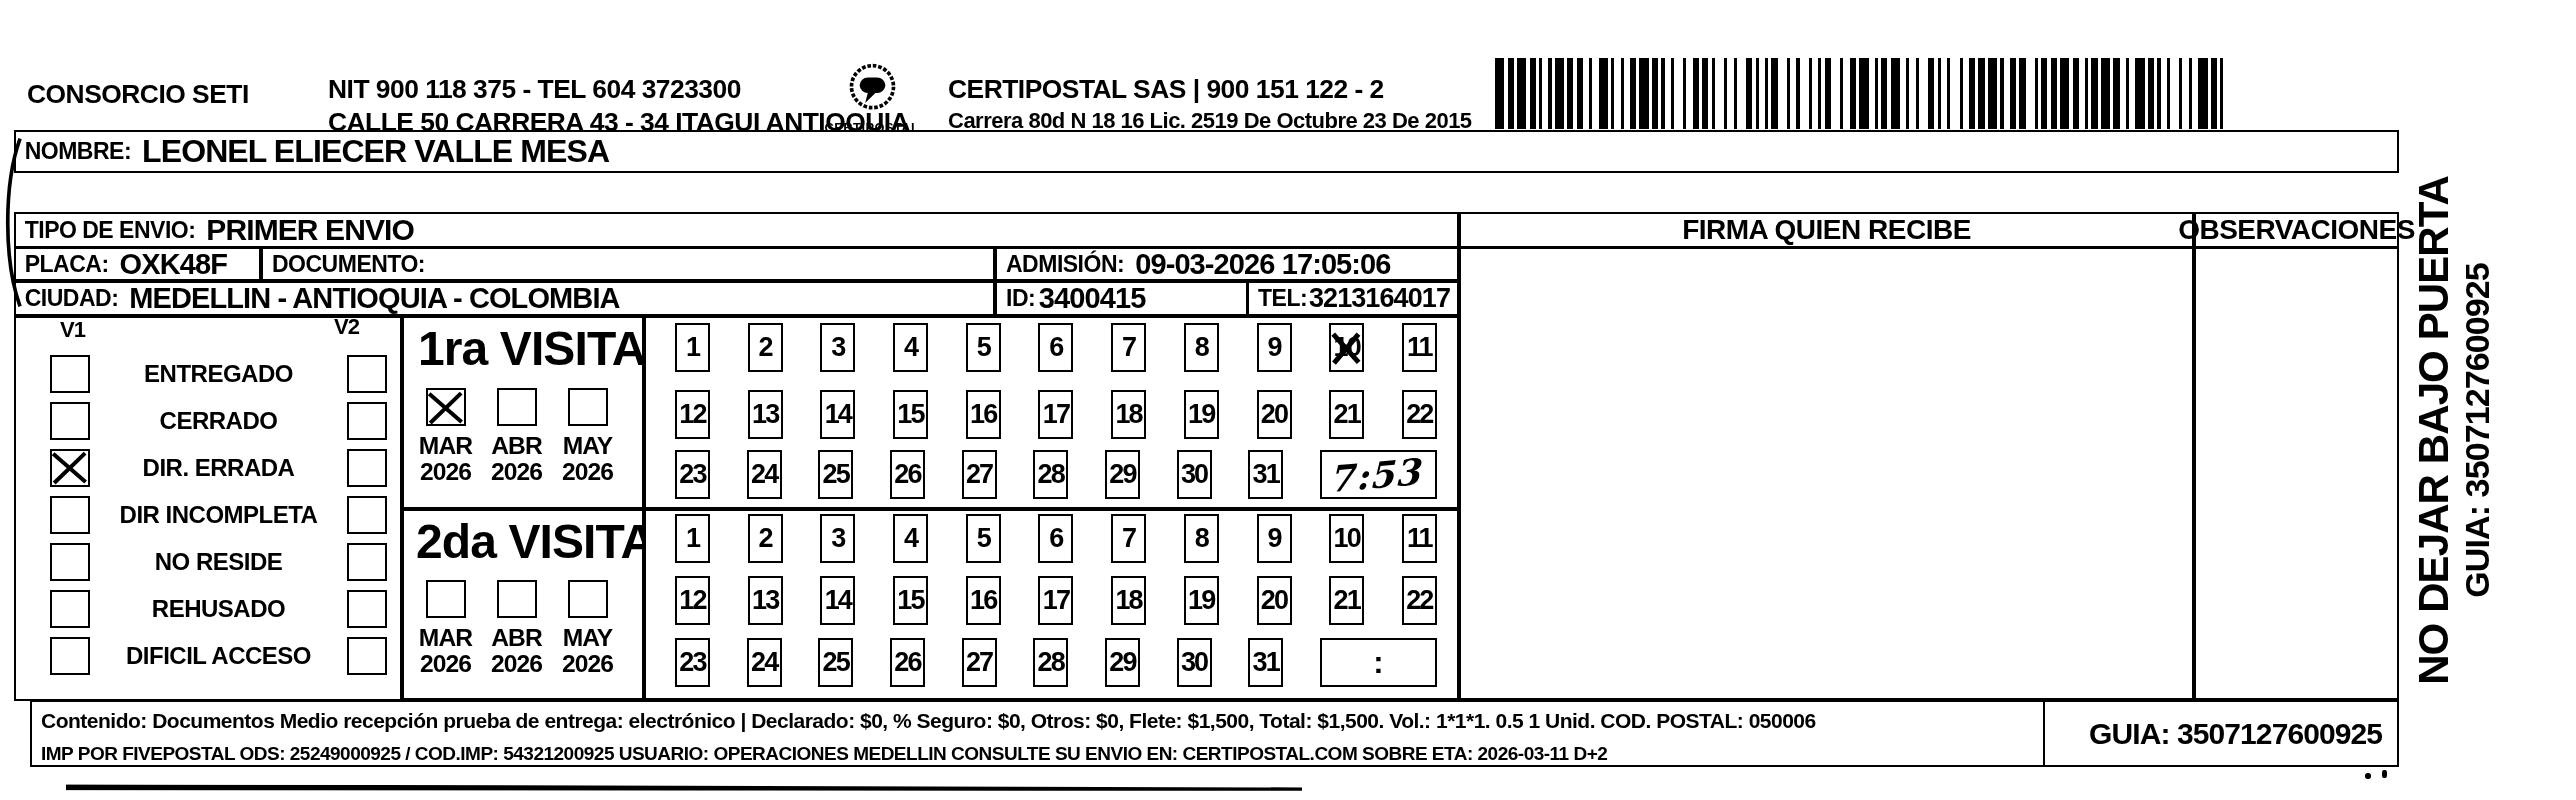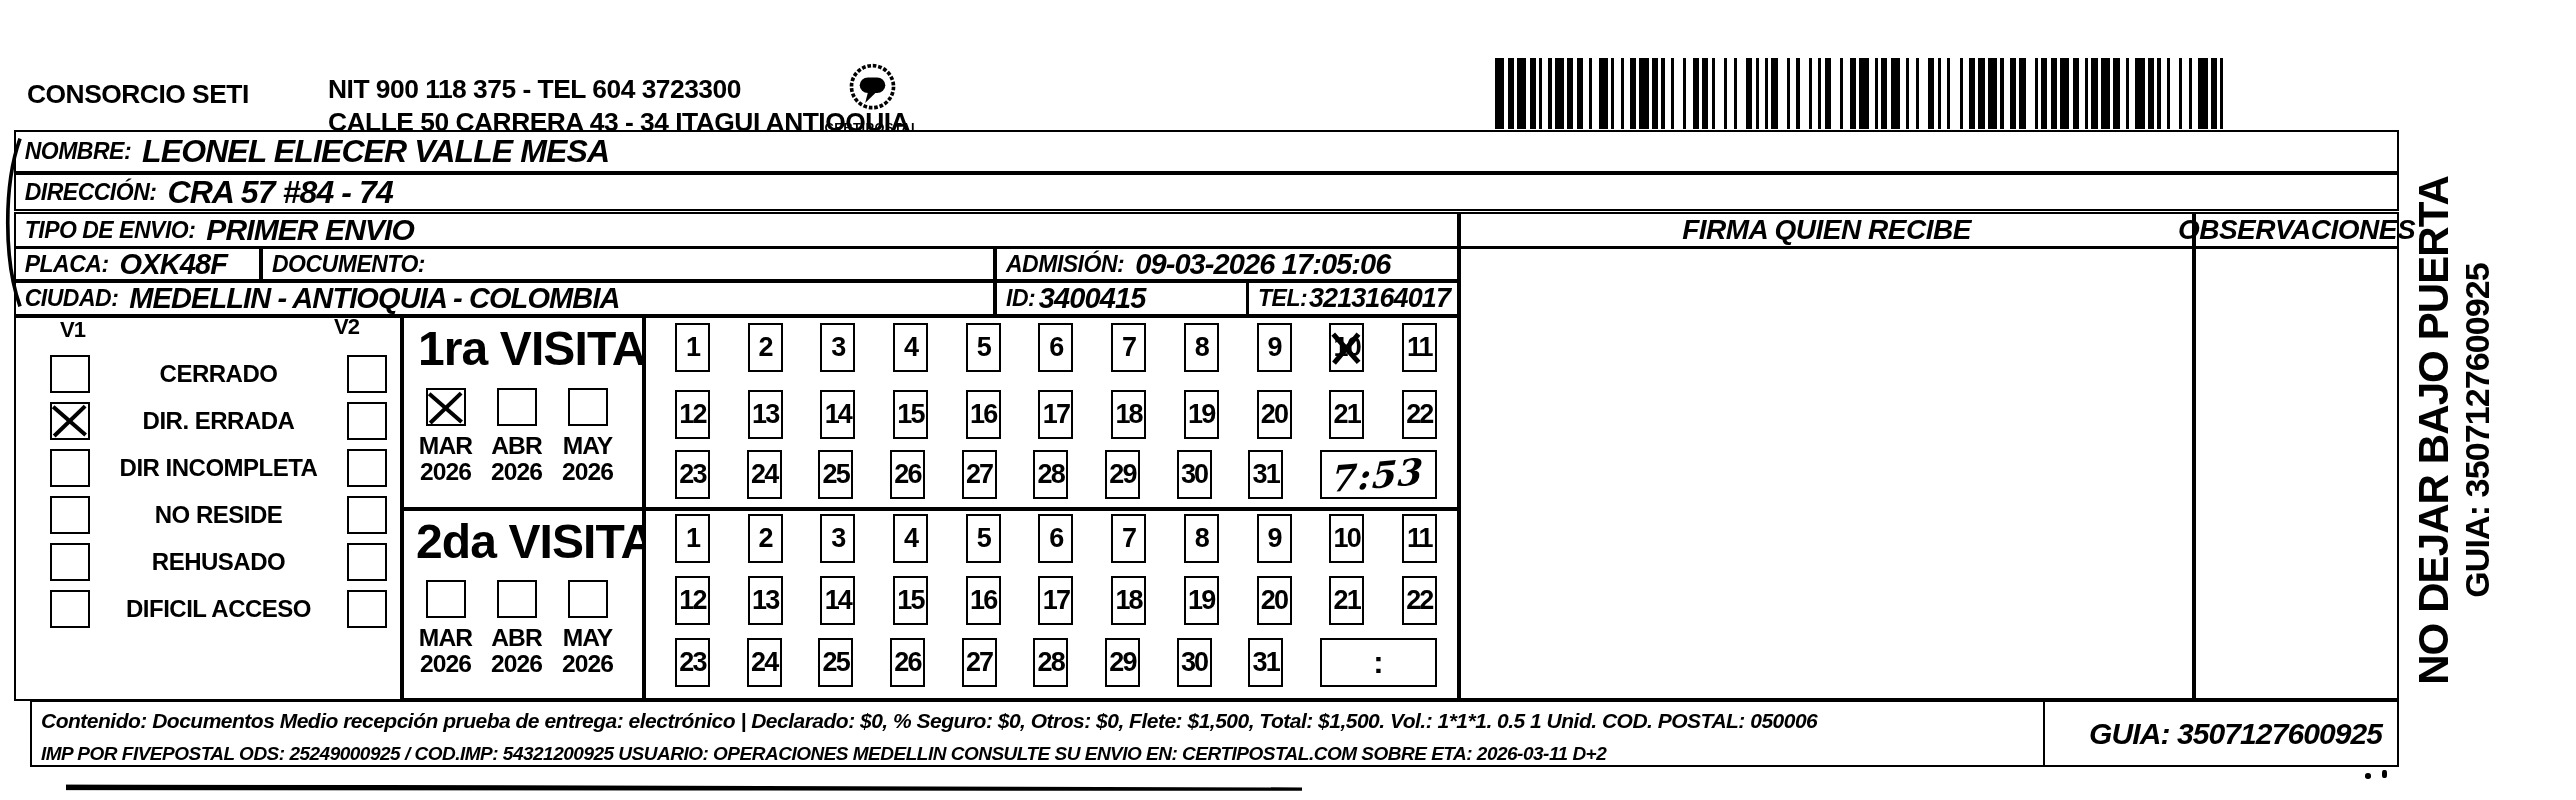--- a/index.html
+++ b/index.html
@@ -1,20 +1,20 @@
 <!DOCTYPE html>
 <html style="font-size:14.6px"><head>
 <meta charset="utf-8">
 <style>
   html,body{margin:0;padding:0;background:#e8e8e8;}
   .sheet{position:relative;width:2576px;height:801px;background:#fff;overflow:hidden;
          font-family:"Liberation Sans",sans-serif;color:#000;}
   .abs{position:absolute;}
   .cell{position:absolute;box-sizing:border-box;border:2.7px solid #000;background:#fff;
-        display:flex;align-items:center;padding-left:9px;font-style:italic;}
+        display:flex;align-items:center;padding-left:9px;}
   .lbl{font-weight:bold;font-size:23px;letter-spacing:-0.5px;margin-right:11px;white-space:nowrap;}
   .val{font-weight:600;font-size:32px;letter-spacing:-0.9px;white-space:nowrap;}
   .hdr-txt{font-weight:bold;font-size:26.4px;letter-spacing:-0.5px;line-height:33px;white-space:nowrap;}
   .hdr-sub{font-weight:bold;font-size:22px;letter-spacing:-0.5px;line-height:29px;white-space:nowrap;}
   .col-hdr{justify-content:center;padding-left:0;font-weight:bold;font-size:28px;letter-spacing:-0.5px;}
   
   .barcode{position:absolute;left:1495px;top:58px;width:734px;height:71px;display:flex;}
   .barcode span{height:100%;}
   .barcode .b{background:#000;}
   .barcode .s{background:#fff;}
@@ -77,20 +77,24 @@
   </div>
   <div class="logo">
     <svg width="53" height="53" viewBox="0 0 58 58">
       <circle cx="29" cy="27" r="23" fill="none" stroke="#000" stroke-width="4" stroke-dasharray="4 2"></circle>
       <rect x="15" y="17" rx="9" ry="9" width="28" height="17" fill="#000"></rect>
       <path d="M24 33 L21 45 L33 33 Z" fill="#000"></path>
     </svg>
     <div class="logo-text">CERTIPOSTAL</div>
     <div class="logo-tag"></div>
   </div>
+  <div class="abs" style="left:948px;top:73px;">
+    <div class="hdr-txt">CERTIPOSTAL SAS | 900 151 122 - 2</div>
+    <div class="hdr-sub">Carrera 80d N 18 16  Lic. 2519 De Octubre 23 De 2015</div>
+  </div>
   <div class="barcode">
       <span class="b" style="flex: 3 1 0px;"></span>
       <span class="s" style="flex: 1 1 0px;"></span>
       <span class="b" style="flex: 2 1 0px;"></span>
       <span class="s" style="flex: 1 1 0px;"></span>
       <span class="b" style="flex: 3 1 0px;"></span>
       <span class="s" style="flex: 1 1 0px;"></span>
       <span class="b" style="flex: 2 1 0px;"></span>
       <span class="s" style="flex: 1 1 0px;"></span>
       <span class="b" style="flex: 1 1 0px;"></span>
@@ -223,24 +227,20 @@
       <span class="s" style="flex: 1 1 0px;"></span>
       <span class="b" style="flex: 2 1 0px;"></span>
       <span class="s" style="flex: 1 1 0px;"></span>
       <span class="b" style="flex: 1 1 0px;"></span>
       <span class="s" style="flex: 2 1 0px;"></span>
     </div>
 
   <div class="cell" style="left:13.7px;top:130px;width:2385px;height:43px;">
     <span class="lbl">NOMBRE:</span>
     <span class="val">LEONEL ELIECER VALLE MESA</span>
-  </div>
-  <div class="cell" style="left:13.7px;top:173px;width:2385px;height:38px;">
-    <span class="lbl">DIRECCIÓN:</span>
-    <span class="val">CRA 57 #84 - 74</span>
   </div>
 
   <div class="cell" style="left:13.7px;top:212px;width:1445px;height:36px;">
     <span class="lbl">TIPO DE ENVIO:</span>
     <span class="val" style="font-size:30px;">PRIMER ENVIO</span>
   </div>
   <div class="cell col-hdr" style="left:1459px;top:212px;width:735px;height:36px;">
     <span>FIRMA QUIEN RECIBE</span>
   </div>
   <div class="cell col-hdr" style="left:2194px;top:212px;width:205px;height:36px;">
@@ -272,20 +272,25 @@
     <span class="val" style="font-size:27px;">3213164017</span>
   </div>
 
   <div class="cell" style="left:1459px;top:247px;width:735px;height:453px;"></div>
   <div class="cell" style="left:2194px;top:247px;width:205px;height:453px;"></div>
 
   <div class="cell" style="left:13.7px;top:316px;width:388px;height:385px;padding:0;"></div>
   <div class="abs vhdr" style="left:60px;top:317px;">V1</div>
   <div class="abs vhdr" style="left:334px;top:314px;">V2</div>
   <div class="st-rows">
+      <div class="st-row">
+        <span class="cb"></span>
+        <span class="st-label">ENTREGADO</span>
+        <span class="cb"></span>
+      </div>
       <div class="st-row">
         <span class="cb"></span>
         <span class="st-label">CERRADO</span>
         <span class="cb"></span>
       </div>
       <div class="st-row">
         <span class="cb x"></span>
         <span class="st-label">DIR. ERRADA</span>
         <span class="cb"></span>
       </div>

